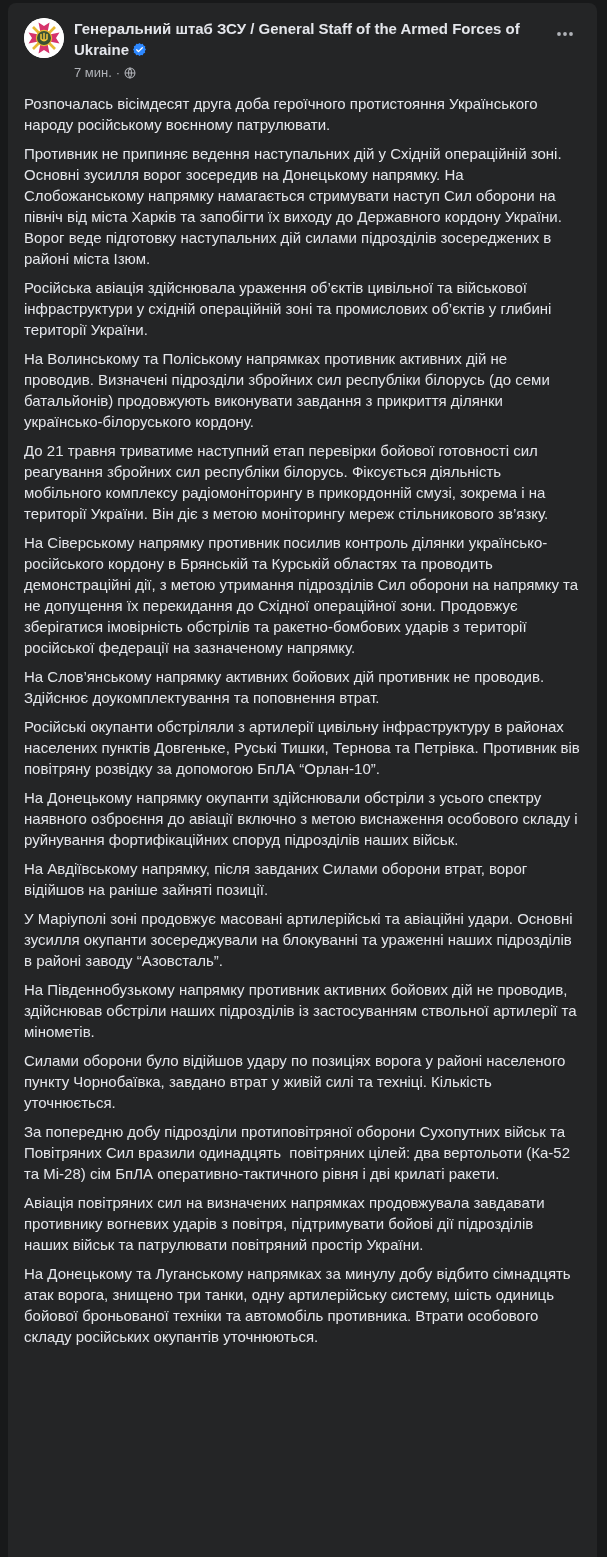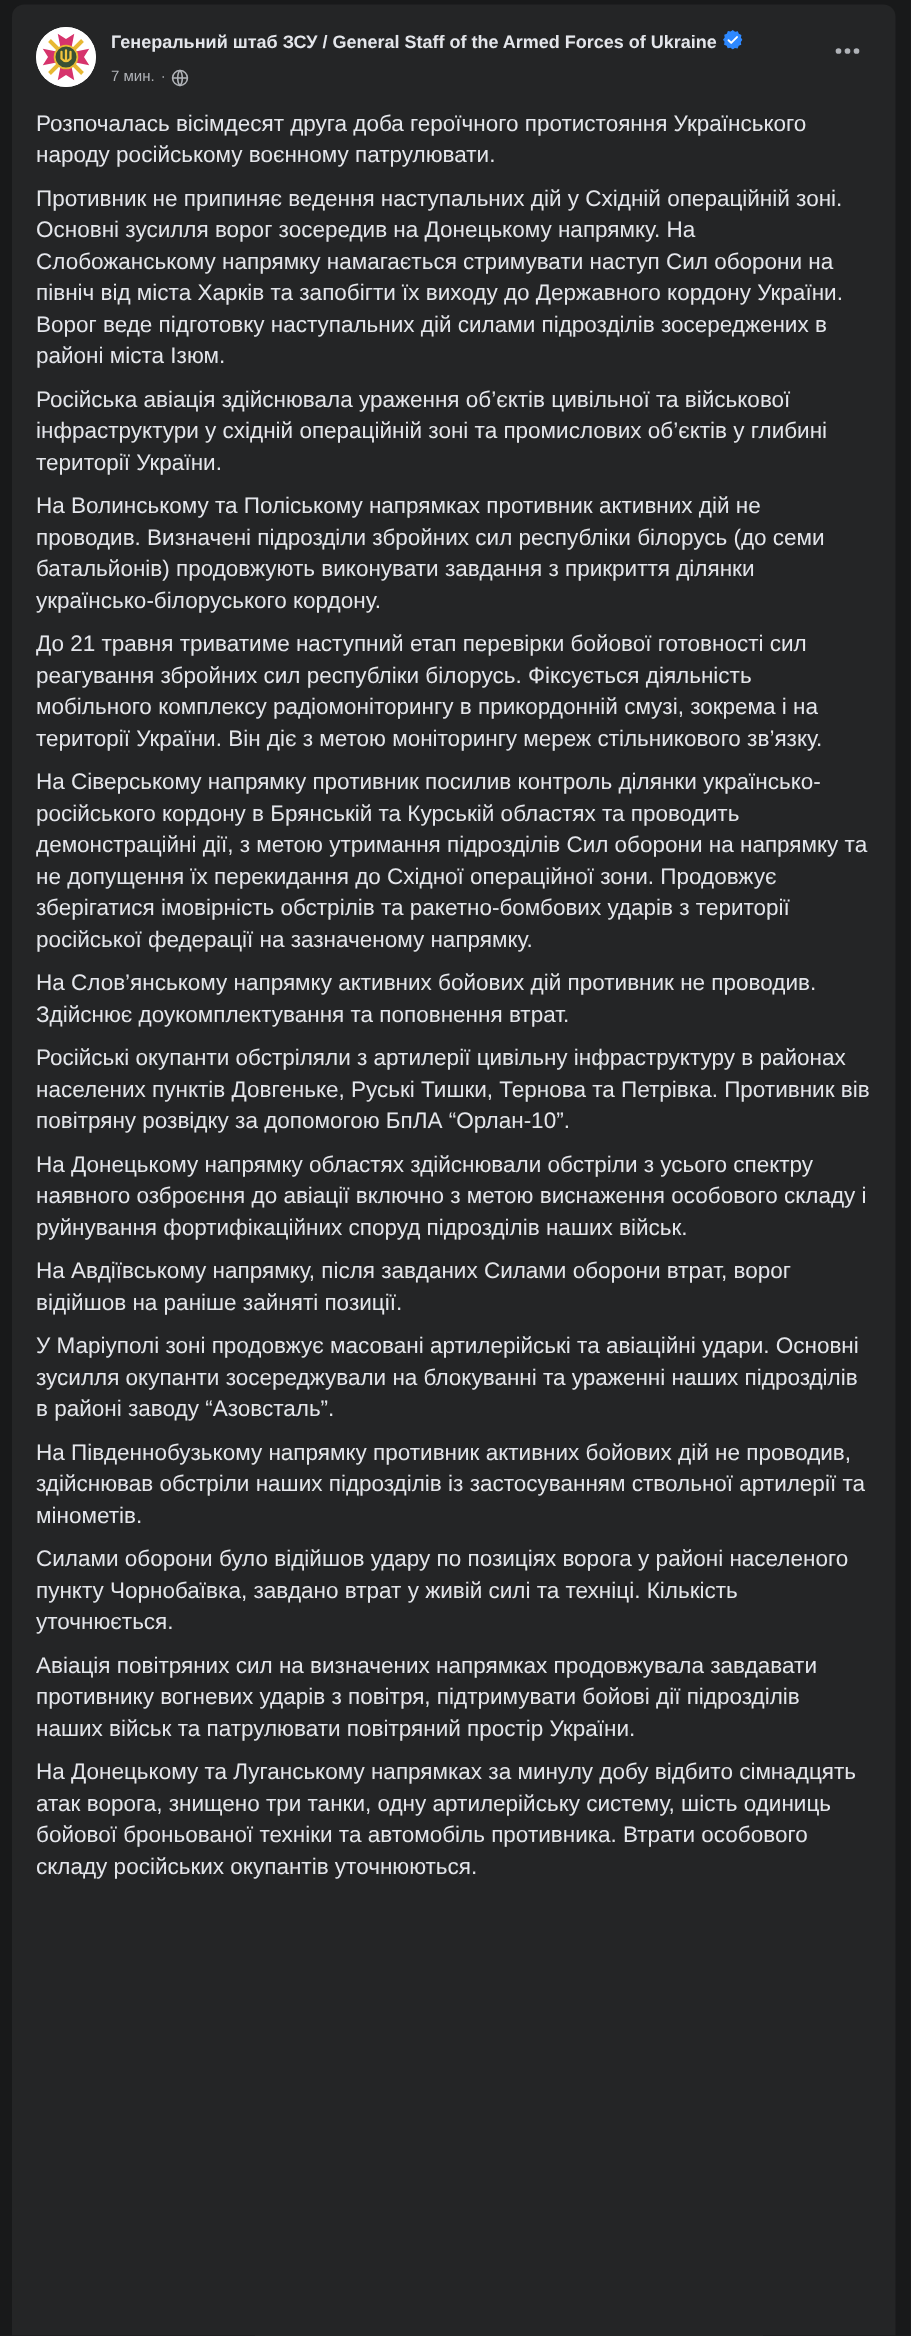--- a/index.html
+++ b/index.html
@@ -35,38 +35,38 @@
     background: #fff;
   }
   .avatar svg { display: block; }
   .header-info {
     flex: 1 1 auto;
     min-width: 0;
     margin-left: 10px;
   }
   .page-name {
     color: #e4e6eb;
-    font-size: 12px;
+    font-size: 15px;
     font-weight: bold;
     line-height: 21px;
     cursor: pointer;
   }
   .badge {
     display: inline-block;
     width: 13px;
     height: 13px;
     margin-left: 4px;
     vertical-align: -1px;
   }
   .meta-row {
     display: flex;
     align-items: center;
     margin-top: 5px;
     color: #b0b3b8;
-    font-size: 10px;
+    font-size: 13px;
     line-height: 16px;
     cursor: pointer;
   }
   .meta-row .sep { margin: 0 4px; }
   .globe { display: block; }
   .more-btn {
     flex: 0 0 32px;
     width: 32px;
     height: 32px;
     margin-left: 8px;
@@ -155,23 +155,24 @@
 
   <div class="post-body">
     <div class="post-par">Розпочалась вісімдесят друга доба героїчного протистояння Українського народу російському воєнному патрулювати.</div>
     <div class="post-par">Противник не припиняє ведення наступальних дій у Східній операційній зоні. Основні зусилля ворог зосередив на Донецькому напрямку. На Слобожанському напрямку намагається стримувати наступ Сил оборони на північ від міста Харків та запобігти їх виходу до Державного кордону України. Ворог веде підготовку наступальних дій силами підрозділів зосереджених в районі міста Ізюм.</div>
     <div class="post-par">Російська авіація здійснювала ураження об’єктів цивільної та військової інфраструктури у східній операційній зоні та промислових об’єктів у глибині території України.</div>
     <div class="post-par">На Волинському та Поліському напрямках противник активних дій не проводив. Визначені підрозділи збройних сил республіки білорусь (до семи батальйонів) продовжують виконувати завдання з прикриття ділянки українсько-білоруського кордону.</div>
     <div class="post-par">До 21 травня триватиме наступний етап перевірки бойової готовності сил реагування збройних сил республіки білорусь. Фіксується діяльність мобільного комплексу радіомоніторингу в прикордонній смузі, зокрема і на території України. Він діє з метою моніторингу мереж стільникового зв’язку.</div>
     <div class="post-par">На Сіверському напрямку противник посилив контроль ділянки українсько-російського кордону в Брянській та Курській областях та проводить демонстраційні дії, з метою утримання підрозділів Сил оборони на напрямку та не допущення їх перекидання до Східної операційної зони. Продовжує зберігатися імовірність обстрілів та ракетно-бомбових ударів з території російської федерації на зазначеному напрямку.</div>
     <div class="post-par">На Слов’янському напрямку активних бойових дій противник не проводив. Здійснює доукомплектування та поповнення втрат.</div>
     <div class="post-par">Російські окупанти обстріляли з артилерії цивільну інфраструктуру в районах населених пунктів Довгеньке, Руські Тишки, Тернова та Петрівка. Противник вів повітряну розвідку за допомогою БпЛА “Орлан-10”.</div>
-    <div class="post-par">На Донецькому напрямку областях здійснювали обстріли з усього спектру наявного озброєння до авіації включно з метою виснаження особового складу і руйнування фортифікаційних споруд підрозділів наших військ.</div>
+    <div class="post-par">На Донецькому напрямку окупанти здійснювали обстріли з усього спектру наявного озброєння до авіації включно з метою виснаження особового складу і руйнування фортифікаційних споруд підрозділів наших військ.</div>
     <div class="post-par">На Авдіївському напрямку, після завданих Силами оборони втрат, ворог відійшов на раніше зайняті позиції.</div>
     <div class="post-par">У Маріуполі зоні продовжує масовані артилерійські та авіаційні удари. Основні зусилля окупанти зосереджували на блокуванні та ураженні наших підрозділів в районі заводу “Азовсталь”.</div>
     <div class="post-par">На Південнобузькому напрямку противник активних бойових дій не проводив, здійснював обстріли наших підрозділів із застосуванням ствольної артилерії та мінометів.</div>
     <div class="post-par">Силами оборони було відійшов удару по позиціях ворога у районі населеного пункту Чорнобаївка, завдано втрат у живій силі та техніці. Кількість уточнюється.</div>
+    <div class="post-par">За попередню добу підрозділи протиповітряної оборони Сухопутних військ та Повітряних Сил вразили одинадцять  повітряних цілей: два вертольоти (Ка-52 та Мі-28) сім БпЛА оперативно-тактичного рівня і дві крилаті ракети.</div>
     <div class="post-par">Авіація повітряних сил на визначених напрямках продовжувала завдавати противнику вогневих ударів з повітря, підтримувати бойові дії підрозділів наших військ та патрулювати повітряний простір України.</div>
     <div class="post-par">На Донецькому та Луганському напрямках за минулу добу відбито сімнадцять атак ворога, знищено три танки, одну артилерійську систему, шість одиниць бойової броньованої техніки та автомобіль противника. Втрати особового складу російських окупантів уточнюються.</div>
 
   </div>
 
 </div>
 
 </body></html>

